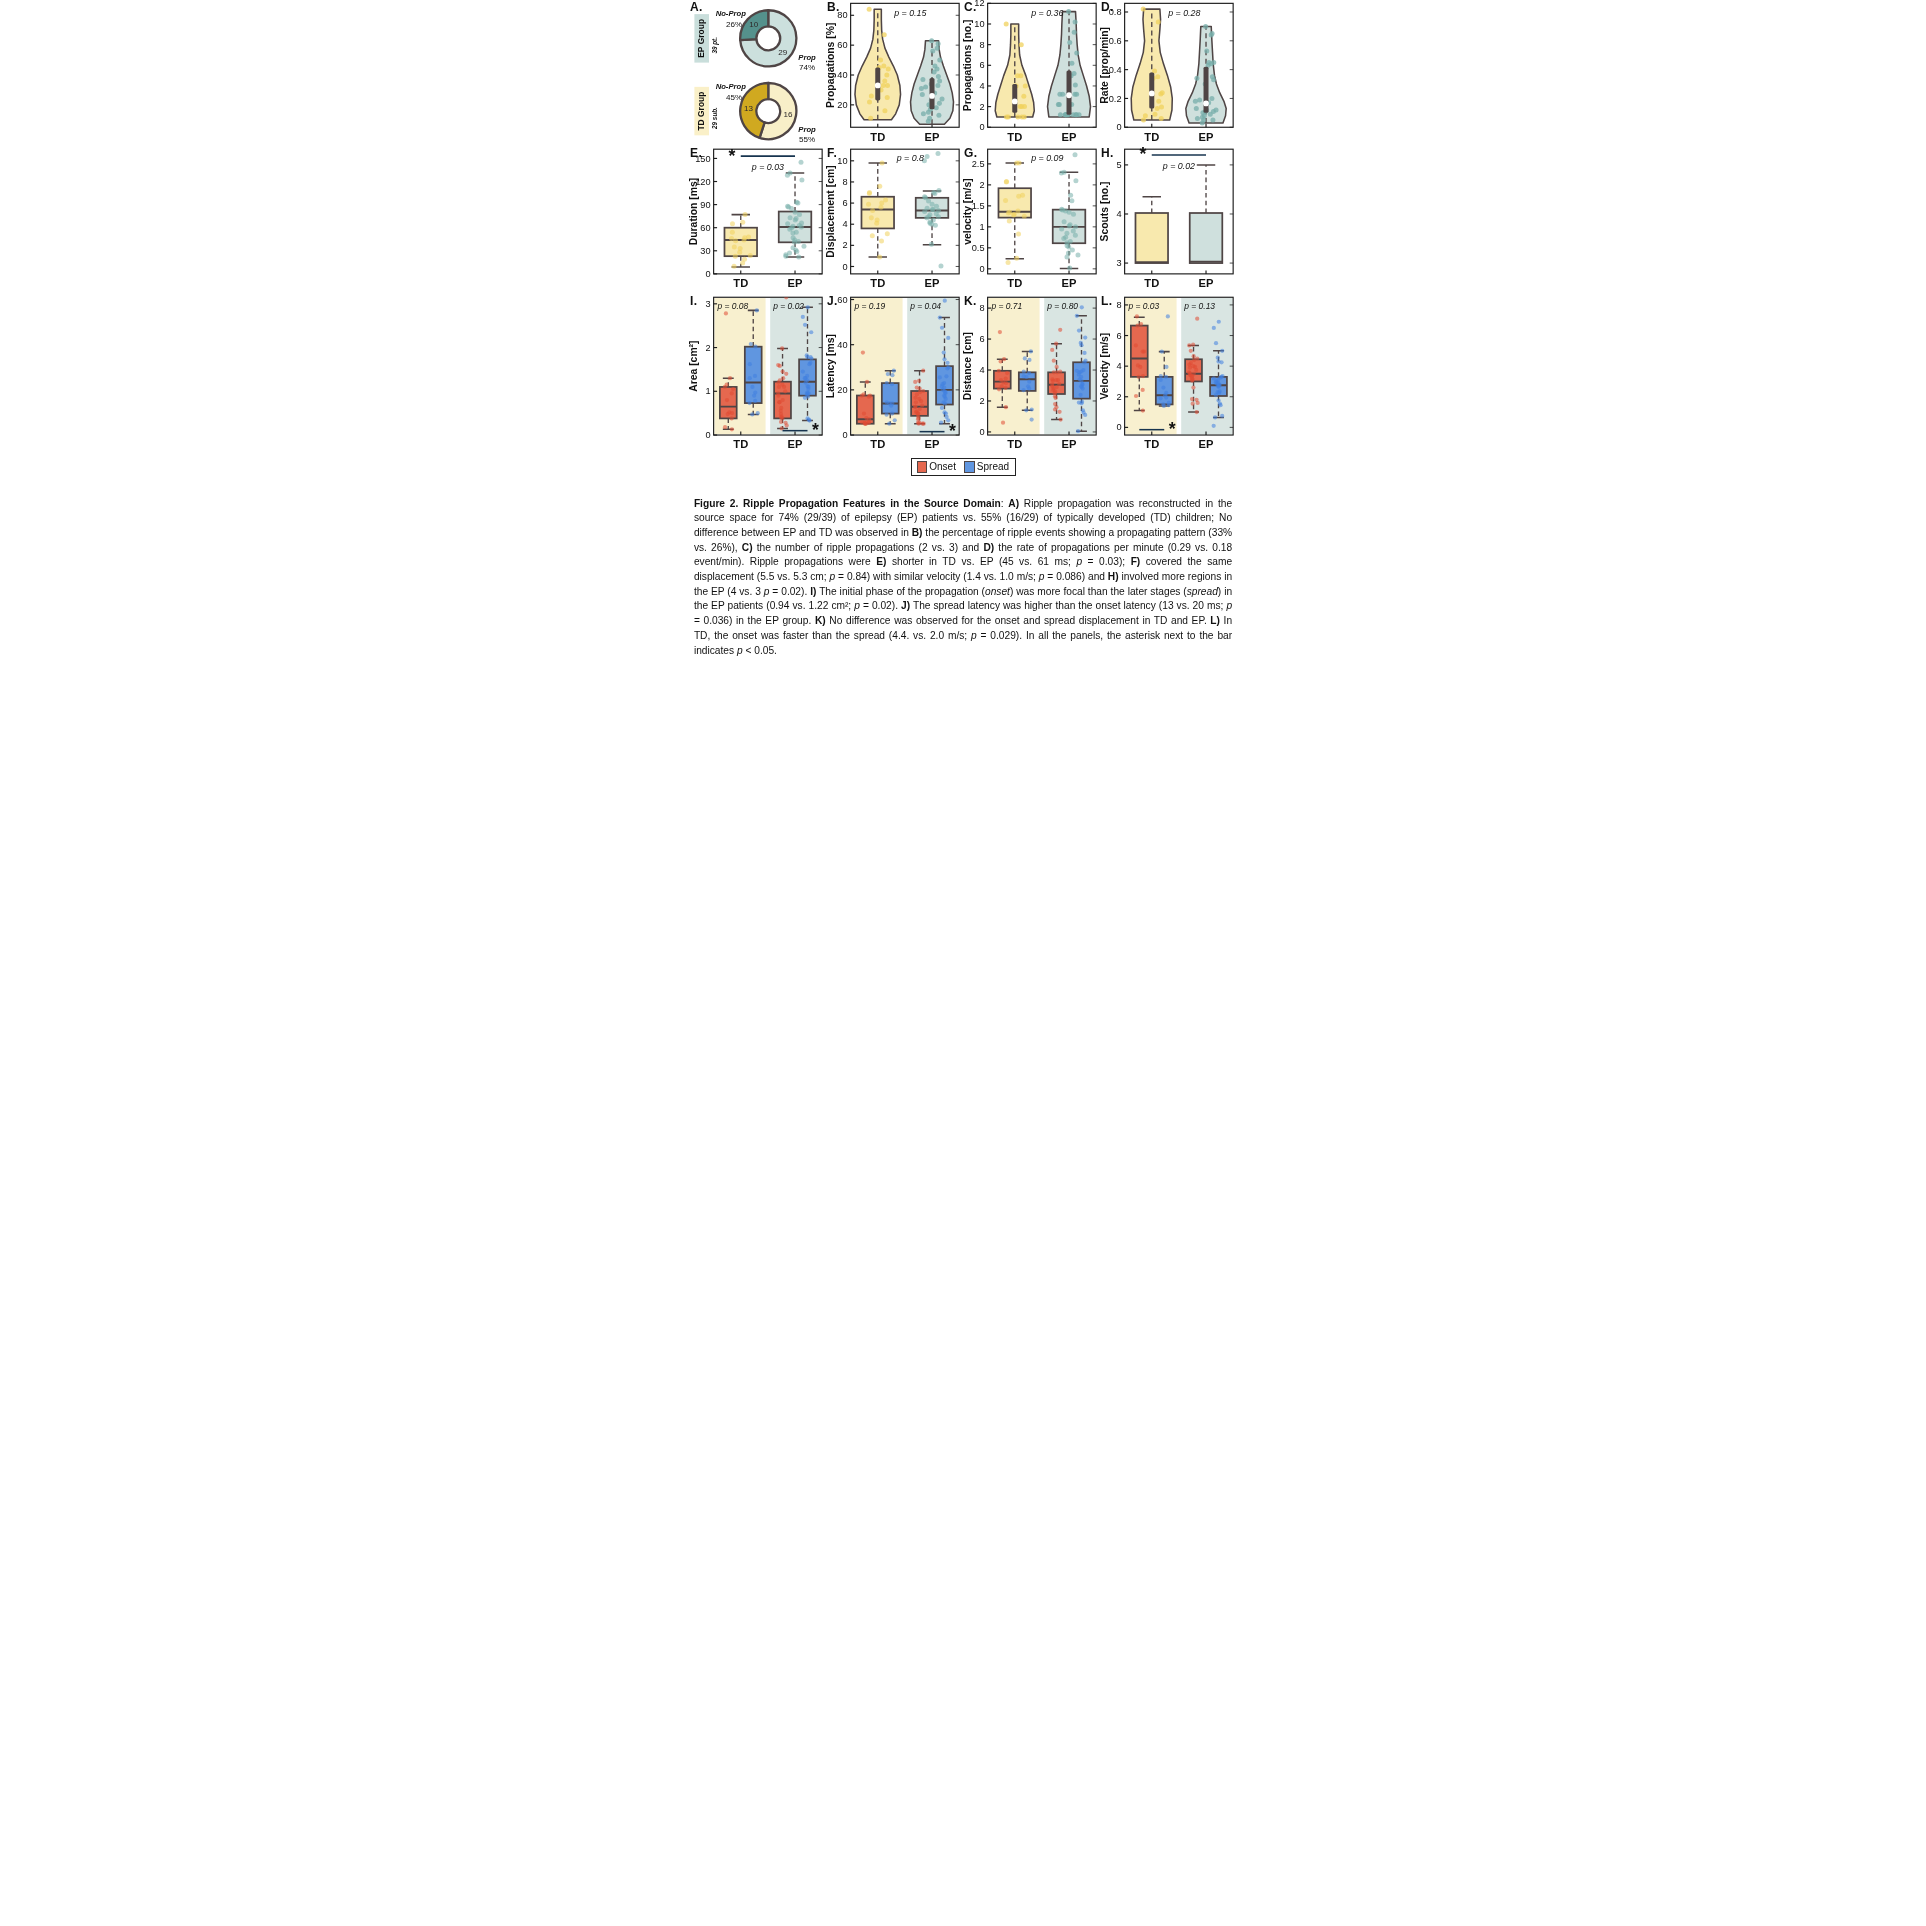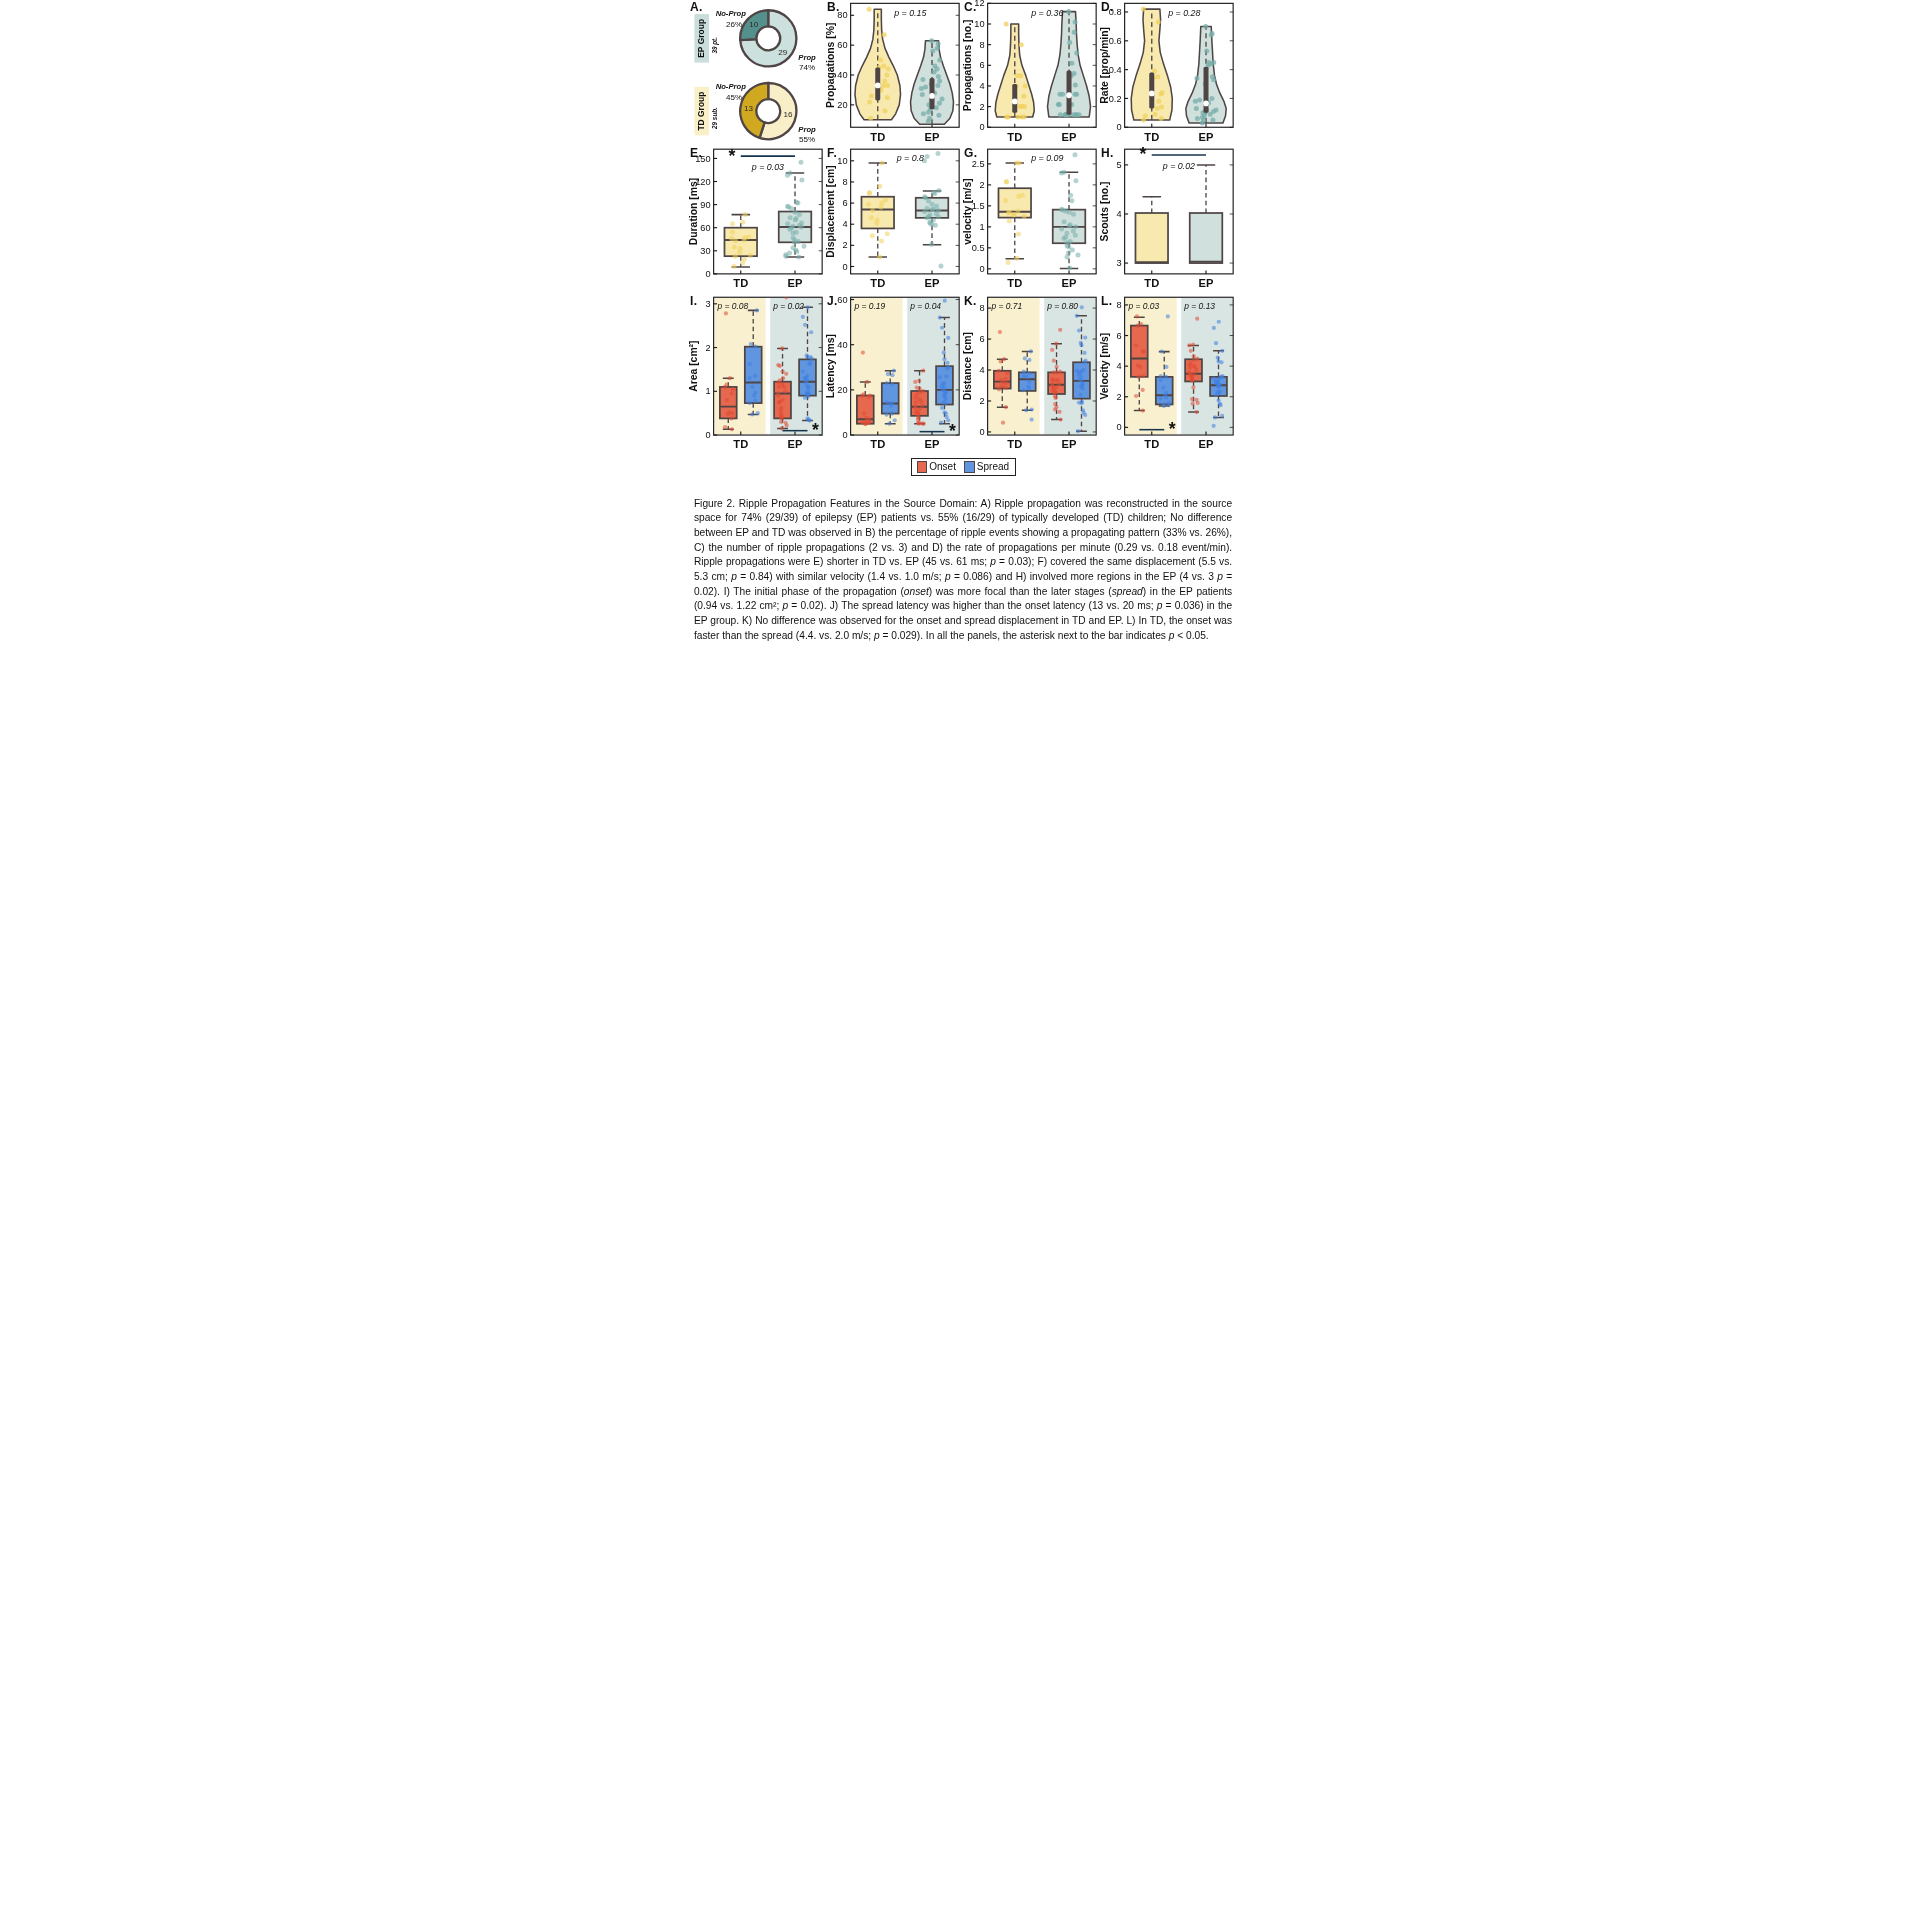--- a/index.html
+++ b/index.html
@@ -7,21 +7,21 @@
   .grid{display:grid;grid-template-columns:repeat(4,137px);}
   .cell{position:relative;margin:0;padding:0;}
   .cell svg{display:block;}
   .plabel{position:absolute;top:0px;left:1.5px;font-weight:800;font-size:12px;letter-spacing:0.4px;}
   svg text{font-family:"Liberation Sans",sans-serif;}
   .legendrow{display:flex;justify-content:center;margin-top:1.5px;}
   .legend{display:flex;align-items:center;gap:8.5px;border:1px solid #222;padding:2.3px 5.4px;background:#fff;}
   .legitem{display:flex;align-items:center;gap:1.9px;font-size:10px;}
   .sw{display:inline-block;width:8.5px;height:10.4px;border:1.2px solid #4F4545;}
   .caption{padding:10px 5.4px 11.6px 5.4px;font-size:10.2px;line-height:1.44;text-align:justify;}
-  .caption .b{font-weight:normal;}
+  .caption .b{font-weight:bold;}
   .caption .i{font-style:italic;}
 </style>
 </head>
 <body>
 
 <div class="page">
   <div class="grid">
     <figure class="cell">
       <div class="plabel">A.</div>
       <svg width="137" height="146" viewBox="0 0 356 378">

